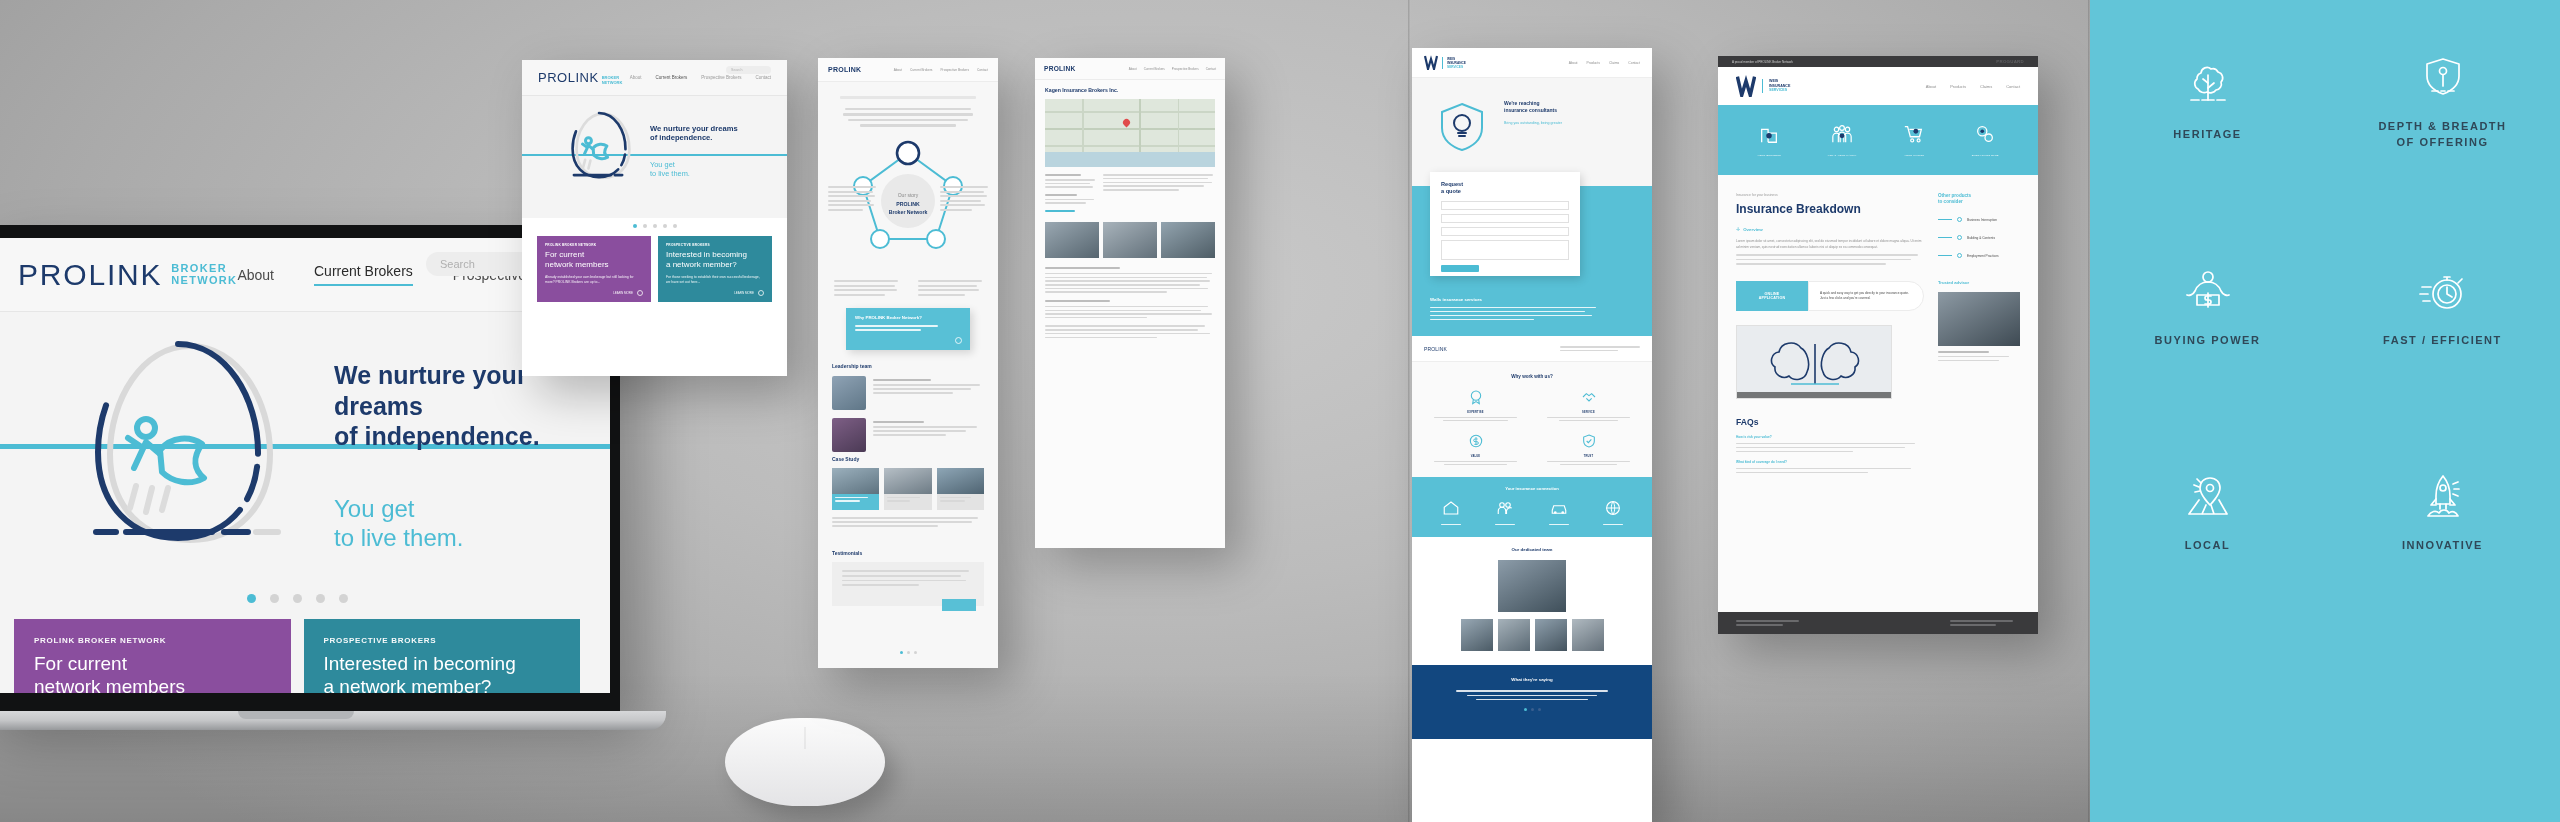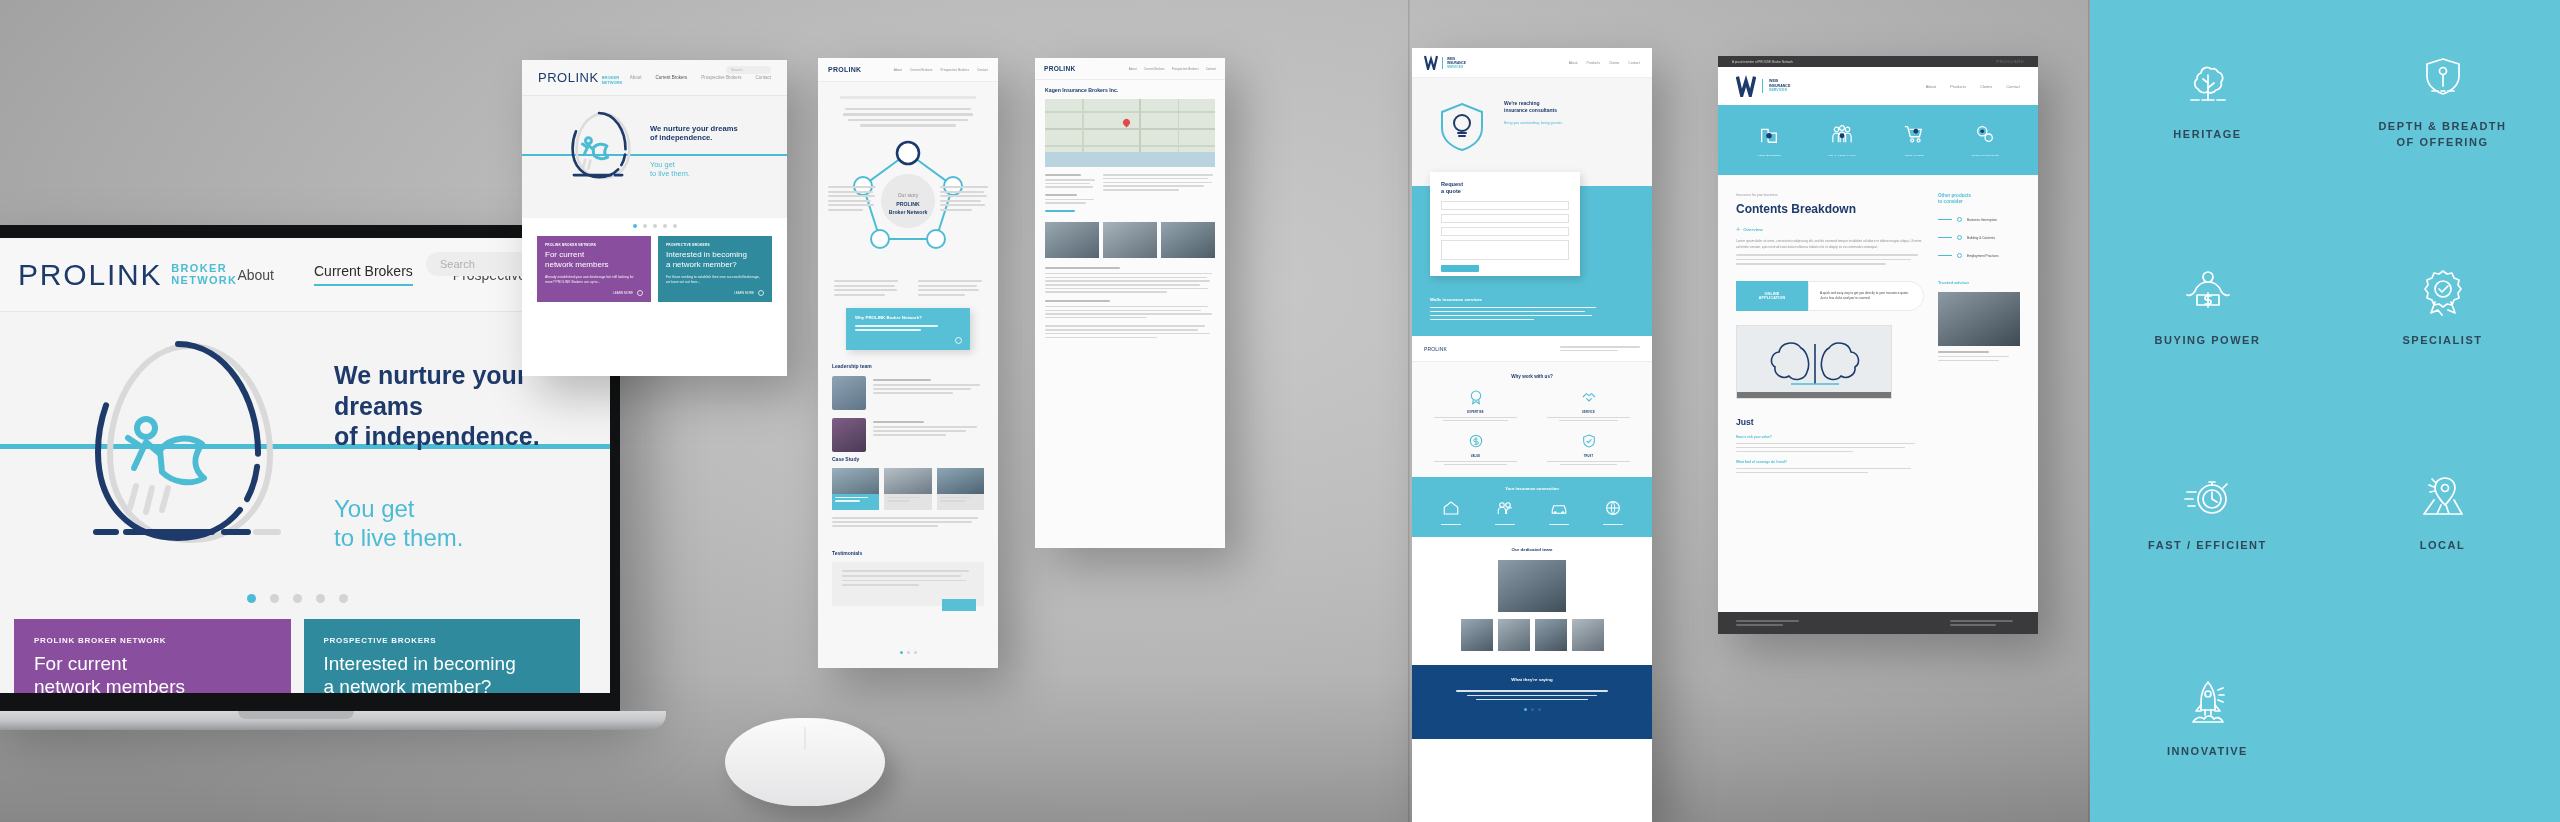--- a/index.html
+++ b/index.html
@@ -726,21 +726,21 @@
           <circle cx="16" cy="16" r="4" fill="none" stroke="#fff" stroke-width="1.4"></circle>
           <circle cx="9" cy="9" r="2" fill="#1d3a6b"></circle>
         </svg>
         <div style="font-size:2.5px;color:#fff;letter-spacing:.1em;margin-top:5px;">EVERYTHING ELSE</div>
       </div>
     </div>
 
     <div style="display:flex;padding:18px 18px 0;gap:14px;">
       <div style="flex:1;">
         <div style="font-size:3.4px;color:#9a9a9a;">Insurance for your business</div>
-        <div style="font-size:12px;color:#1d3a6b;font-weight:700;margin-top:5px;">Contents Breakdown</div>
+        <div style="font-size:12px;color:#1d3a6b;font-weight:700;margin-top:5px;">Insurance Breakdown</div>
         <div style="display:flex;align-items:center;gap:3px;margin-top:10px;">
           <span style="color:#4cbcd4;font-size:5px;">✛</span>
           <span style="font-size:4.4px;color:#4cbcd4;font-weight:700;">Overview</span>
         </div>
         <div style="margin-top:7px;font-size:3.2px;color:#8f8f8f;line-height:1.75;">Lorem ipsum dolor sit amet, consectetur adipiscing elit, sed do eiusmod tempor incididunt ut labore et dolore magna aliqua. Ut enim ad minim veniam, quis nostrud exercitation ullamco laboris nisi ut aliquip ex ea commodo consequat.</div>
         <div class="bar" style="height:1.5px;width:97%;margin-top:4px;"></div>
         <div class="bar" style="height:1.5px;width:93%;margin-top:3px;"></div>
         <div class="bar" style="height:1.5px;width:80%;margin-top:3px;"></div>
 
         <div style="display:flex;align-items:stretch;margin-top:16px;">
@@ -757,21 +757,21 @@
           <svg width="156" height="74" viewBox="0 0 156 74">
             <path d="M64 22 c-6 -8 -20 -6 -22 4 c-8 1 -10 11 -4 15 c-1 8 8 13 14 9 c5 6 16 4 18 -4 c4 -8 0 -21 -6 -24 Z" fill="none" stroke="#1d3a6b" stroke-width="1.6"></path>
             <path d="M92 22 c6 -8 20 -6 22 4 c8 1 10 11 4 15 c1 8 -8 13 -14 9 c-5 6 -16 4 -18 -4 c-4 -8 0 -21 6 -24 Z" fill="none" stroke="#1d3a6b" stroke-width="1.6"></path>
             <path d="M78 18 V58" stroke="#1d3a6b" stroke-width="1.6"></path>
             <path d="M54 58 h48" stroke="#4cbcd4" stroke-width="1.6"></path>
           </svg>
           <div style="position:absolute;left:0;bottom:0;width:100%;height:6px;background:rgba(0,0,0,.5);"></div>
         </div>
 
         <div style="margin-top:18px;">
-          <div style="font-size:8.6px;color:#1d3a6b;font-weight:700;">Just</div>
+          <div style="font-size:8.6px;color:#1d3a6b;font-weight:700;">FAQs</div>
           <div style="margin-top:8px;font-size:3.2px;color:#4cbcd4;font-weight:700;">How is risk your value?</div>
           <div class="bar" style="height:1.4px;width:95%;margin-top:4px;"></div>
           <div class="bar" style="height:1.4px;width:90%;margin-top:2.6px;"></div>
           <div class="bar" style="height:1.4px;width:62%;margin-top:2.6px;"></div>
           <div style="margin-top:8px;font-size:3.2px;color:#4cbcd4;font-weight:700;">What kind of coverage do I need?</div>
           <div class="bar" style="height:1.4px;width:93%;margin-top:4px;"></div>
           <div class="bar" style="height:1.4px;width:70%;margin-top:2.6px;"></div>
         </div>
       </div>
 
@@ -856,33 +856,20 @@
             <path d="M25 13 c-7 0 -11 4 -13 9 c-2 4 -6 5 -8 4"></path>
             <path d="M25 13 c7 0 11 4 13 9 c2 4 6 5 8 4"></path>
             <path d="M14 26 h22 v10 H14 Z"></path>
             <path d="M25 24 V38 M28 27 h-4 a2 2 0 000 4 h2 a2 2 0 010 4 h-4"></path>
           </g>
         </svg>
       </div>
       <div class="feature-label">BUYING POWER</div>
     </div>
 
-    <div class="feature">
-      <div class="feature-ico">
-        <svg width="46" height="48" viewBox="0 0 46 48">
-          <g fill="none" stroke="#fff" stroke-width="1.7" stroke-linecap="round" stroke-linejoin="round">
-            <path d="M23 3 l4 3 l5 -1 l2 5 l5 2 l-1 5 l3 4 l-3 4 l1 5 l-5 2 l-2 5 l-5 -1 l-4 3 l-4 -3 l-5 1 l-2 -5 l-5 -2 l1 -5 l-3 -4 l3 -4 l-1 -5 l5 -2 l2 -5 l5 1 Z"></path>
-            <circle cx="23" cy="21" r="8"></circle>
-            <path d="M19 21 l3 3 l6 -6"></path>
-            <path d="M15 34 l-4 11 l7 -3 l4 5 M31 34 l4 11 l-7 -3"></path>
-          </g>
-        </svg>
-      </div>
-      <div class="feature-label">SPECIALIST</div>
-    </div>
 
 
     <div class="feature">
       <div class="feature-ico">
         <svg width="50" height="46" viewBox="0 0 50 46">
           <g fill="none" stroke="#fff" stroke-width="1.7" stroke-linecap="round" stroke-linejoin="round">
             <circle cx="29" cy="25" r="14"></circle>
             <circle cx="29" cy="25" r="9"></circle>
             <path d="M29 25 V18 M29 25 L34 28"></path>
             <path d="M26 8 h6 M29 8 V11"></path>

